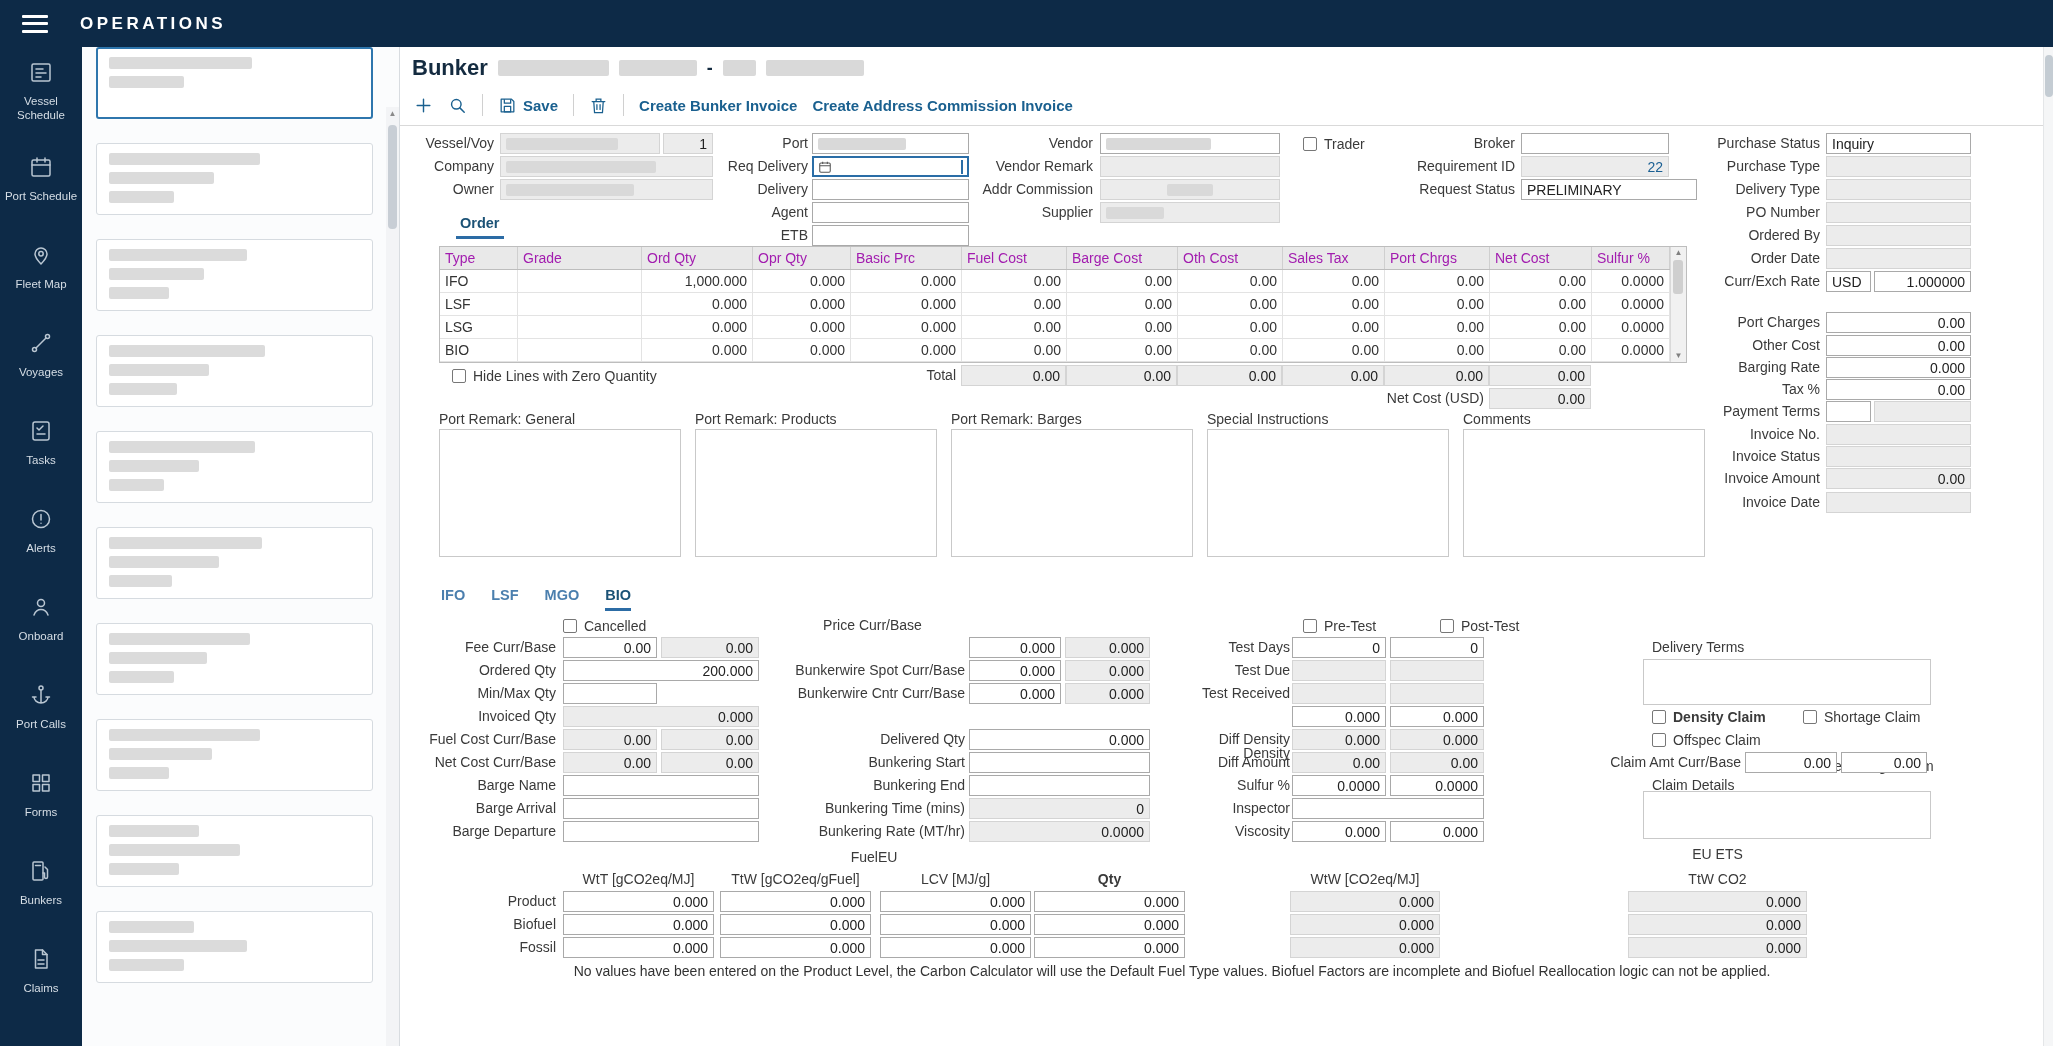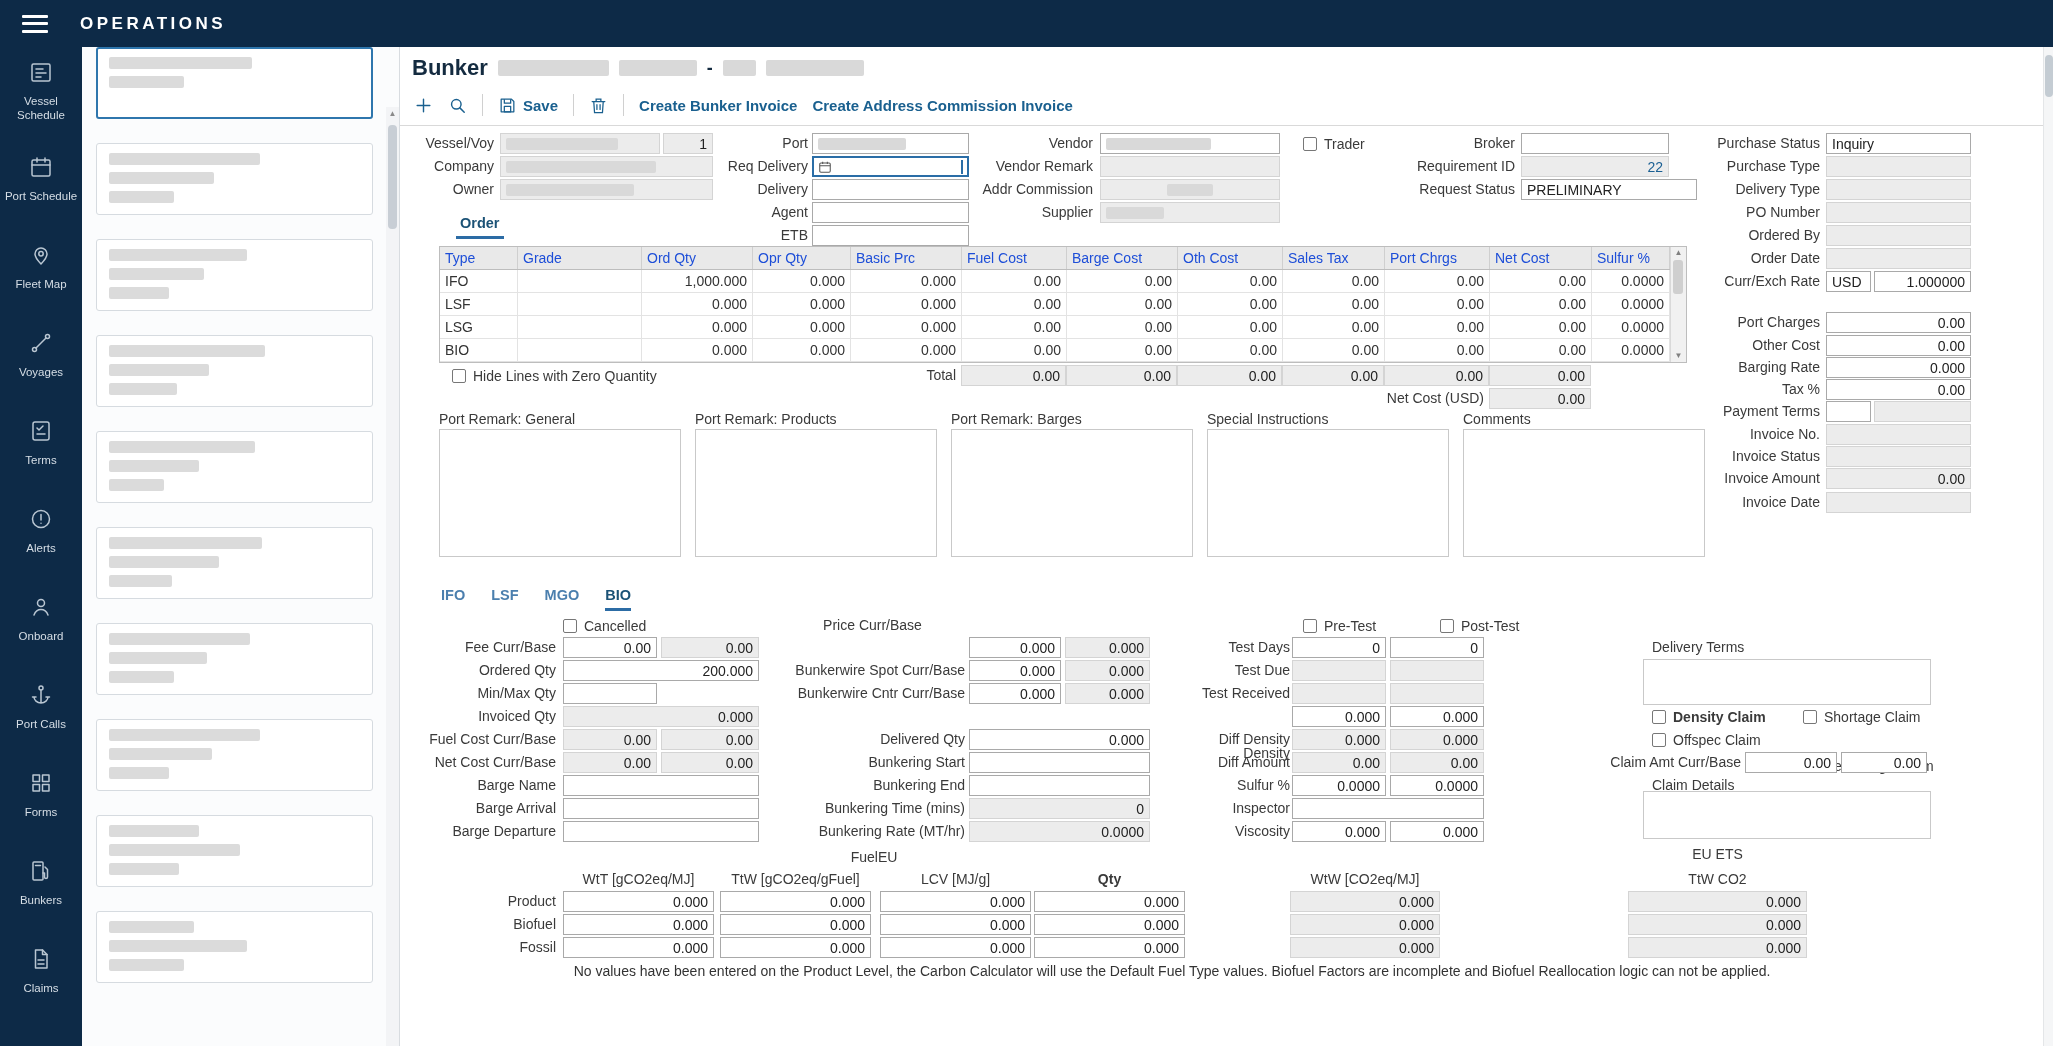--- a/index.html
+++ b/index.html
@@ -52,21 +52,21 @@
   .red{height:12px;background:#d9d9d9;border-radius:2px;display:inline-block;flex:none}
   .caret{width:2px;height:14px;background:#2a6da6;margin-left:auto;flex:none}
   .box{position:absolute;border:1px solid #c9c9c9;background:#fff}
   .cbrow{position:absolute;display:flex;align-items:center;gap:7px;height:21px;font-size:14px;color:#3a3a3a;white-space:nowrap;cursor:pointer}
   .cb{width:14px;height:14px;border:1px solid #777;border-radius:2px;background:#fff;flex:none}
   
   .ordertab{position:absolute;left:56px;top:168px;font-weight:bold;color:#1b5276;font-size:14.5px;padding:0 4px 5px;border-bottom:3px solid #2c6ca5;cursor:pointer}
   .tbl{position:absolute;left:39px;top:199px;width:1248px;border:1px solid #bdbdbd;background:#fff}
   .trow{display:flex;height:23px;border-bottom:1px solid #e3e3e3;width:1230px}
   .trow:last-of-type{border-bottom:none}
-  .trow.head{background:#e9e9e9;border-bottom:1px solid #bdbdbd;color:#1d4ed8}
+  .trow.head{background:#e9e9e9;border-bottom:1px solid #bdbdbd;color:#a21caf}
   .tcell{border-right:1px solid #e3e3e3;padding:0 5px;display:flex;align-items:center;overflow:hidden;white-space:nowrap;flex:none}
   .trow.head .tcell{border-right:1px solid #cfcfcf}
   .tcell.r{justify-content:flex-end}
   .tscroll{position:absolute;right:0;top:0;bottom:0;width:16px;background:#f1f1f1;border-left:1px solid #d9d9d9}
   .tscroll .arr{display:block;text-align:center;font-size:8px;color:#808080;line-height:12px}
   .tscroll .arr.dn{position:absolute;bottom:0;left:0;right:0}
   .tscroll .thumb{position:absolute;top:13px;left:2px;width:10px;height:34px;background:#cfcfcf;border-radius:3px}
   
   .fueltabs{position:absolute;left:41px;top:540px;display:flex;gap:26px}
   .ftab{font-weight:bold;color:#4b7fae;font-size:14.5px;padding-bottom:5px;cursor:pointer}
@@ -117,21 +117,21 @@
             <circle cx="18.5" cy="5.5" r="2"></circle>
             <path d="M7 17C10 14 14 10 17 7"></path>
           </svg></div>
         <div class="navlabel">Voyages</div>
       </div>
       <div class="navitem">
         <div class="navicon"><svg viewBox="0 0 24 24" fill="none" stroke="currentColor" stroke-width="1.5" stroke-linecap="round" stroke-linejoin="round">
             <rect x="4" y="3" width="16" height="18" rx="2"></rect>
             <path d="M8 9l2 2 4-4M8 15h8"></path>
           </svg></div>
-        <div class="navlabel">Terms</div>
+        <div class="navlabel">Tasks</div>
       </div>
       <div class="navitem">
         <div class="navicon"><svg viewBox="0 0 24 24" fill="none" stroke="currentColor" stroke-width="1.5" stroke-linecap="round" stroke-linejoin="round">
             <circle cx="12" cy="12" r="8.5"></circle>
             <path d="M12 7.5V13M12 16.2v.1"></path>
           </svg></div>
         <div class="navlabel">Alerts</div>
       </div>
       <div class="navitem">
         <div class="navicon"><svg viewBox="0 0 24 24" fill="none" stroke="currentColor" stroke-width="1.5" stroke-linecap="round" stroke-linejoin="round">

